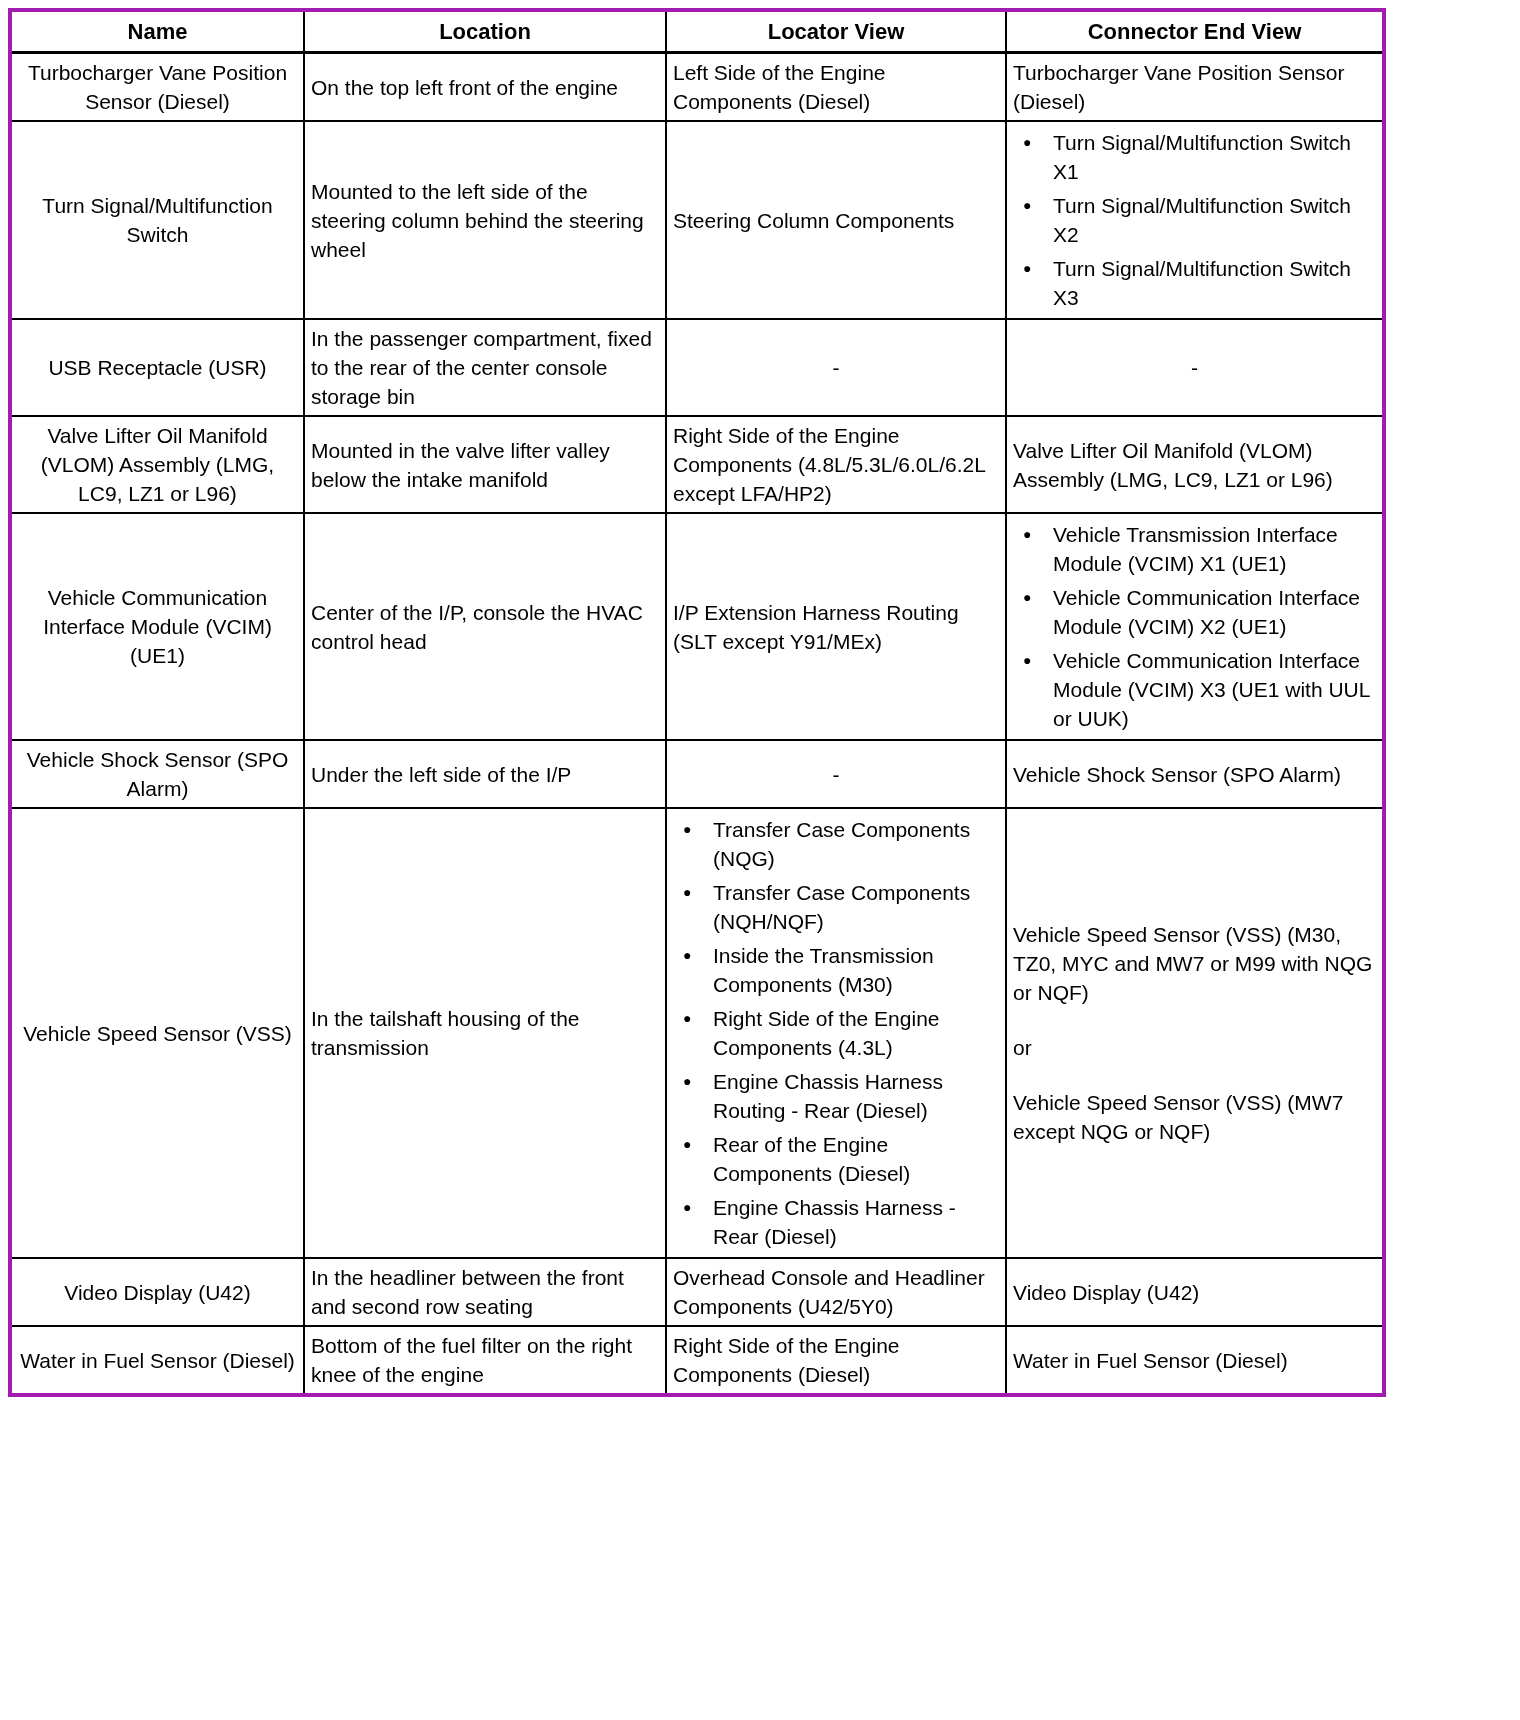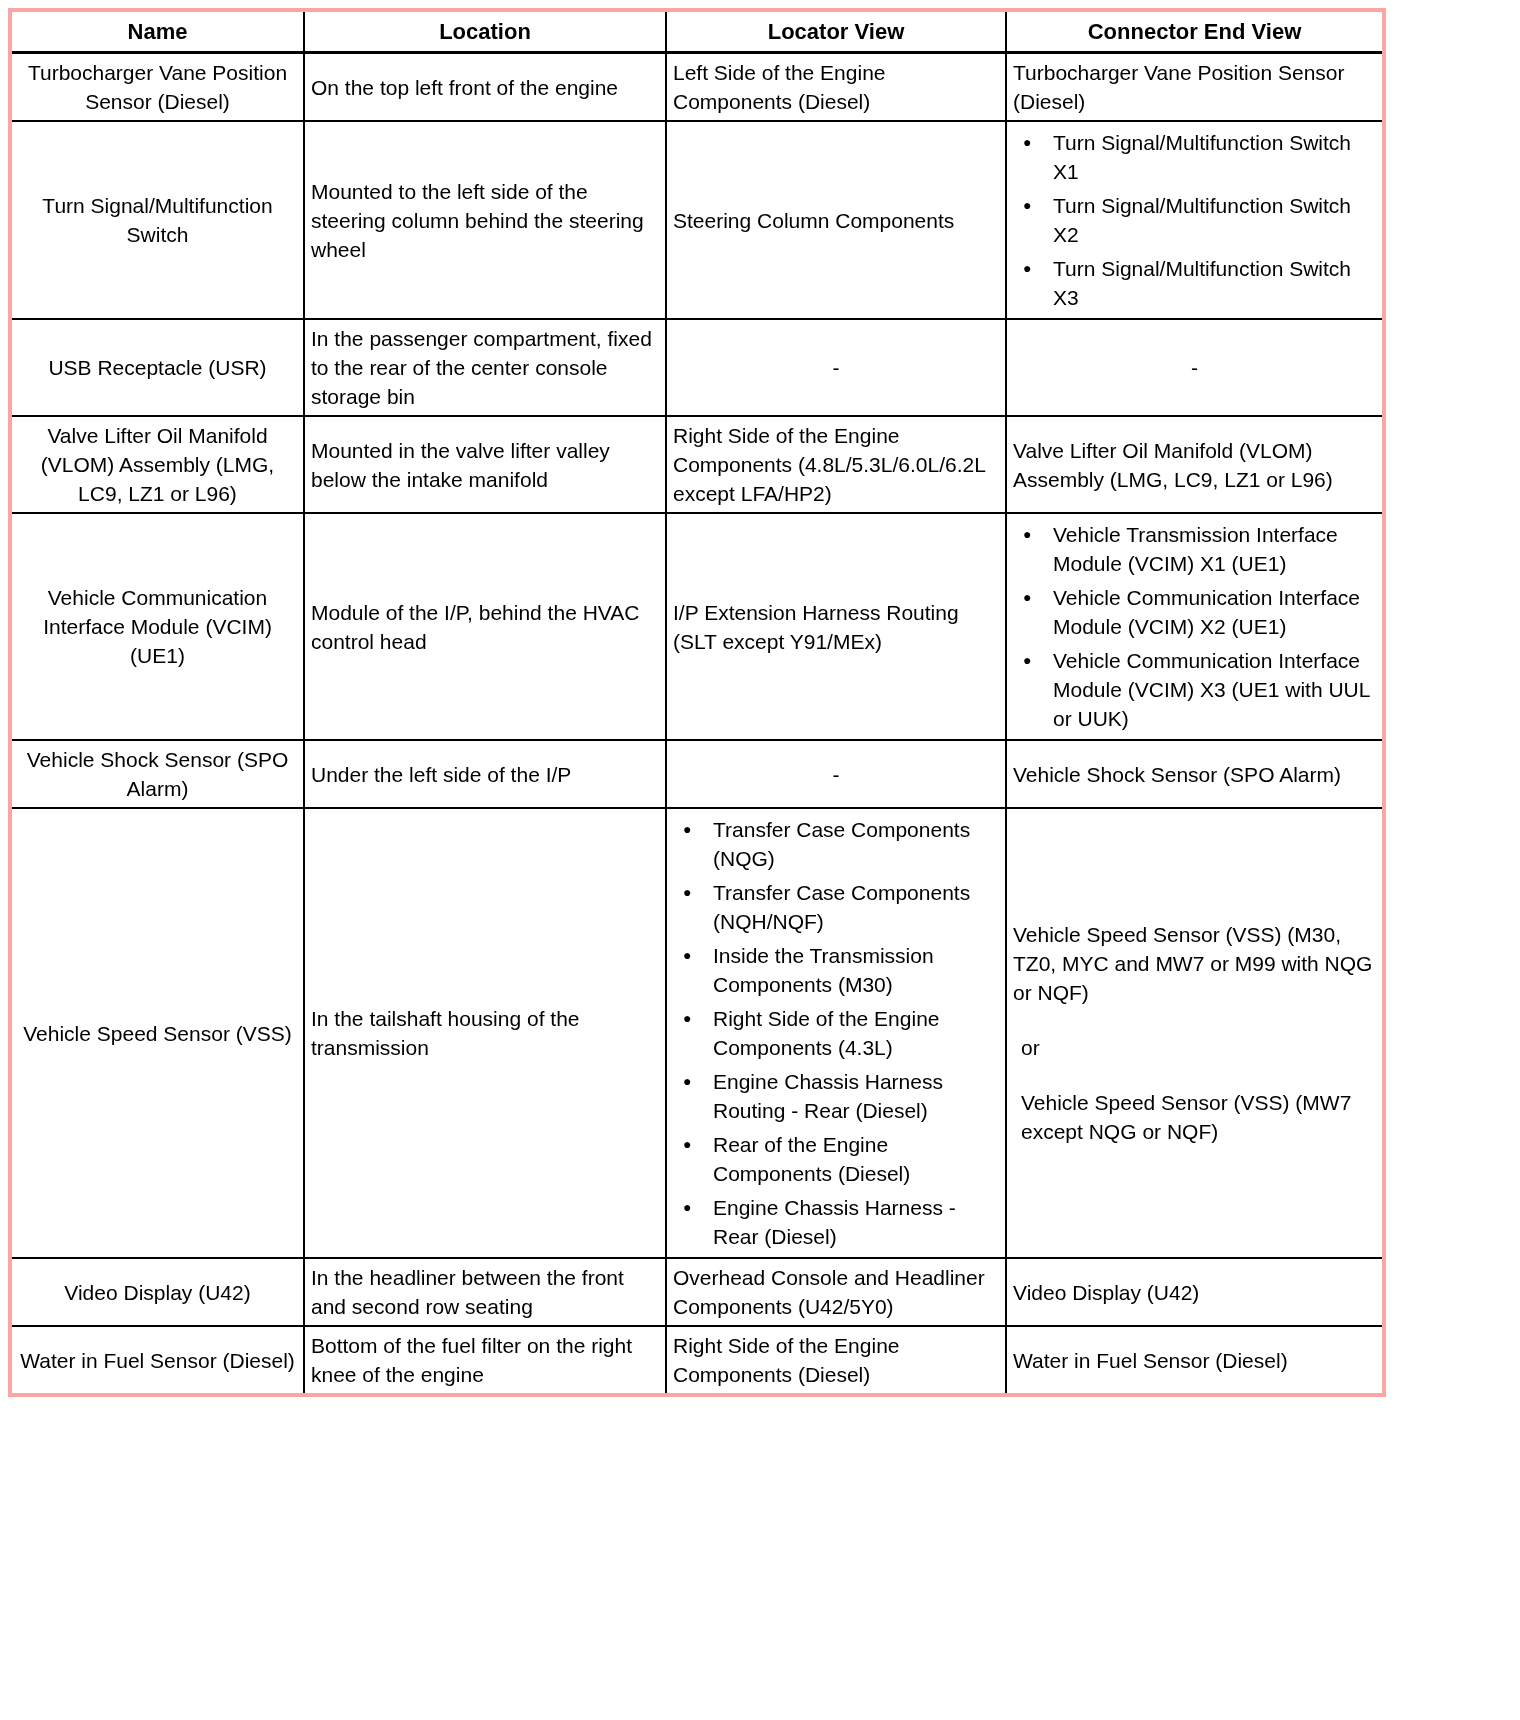--- a/index.html
+++ b/index.html
@@ -19,21 +19,21 @@
   }
   .page {
     width: 1520px;
     height: 1720px;
     position: relative;
   }
   table.lookup {
     border-collapse: collapse;
     table-layout: fixed;
     margin: 8px 0 0 8px;
-    border: 4px solid #fca5a5;
+    border: 4px solid #a21caf;
     width: 1374px;
     background: #ffffff;
   }
   col.c-name     { width: 294px; }
   col.c-location { width: 362px; }
   col.c-locator  { width: 340px; }
   col.c-conn     { width: 378px; }
 
   th {
     border: 2px solid #000000;
@@ -77,21 +77,20 @@
     flex: 0 0 30px;
     width: 30px;
     font-size: 14px;
     line-height: 29px;
   }
   .bullet-text {
     flex: 1 1 auto;
   }
   .para + .para {
     margin-top: 26px;
-    margin-left: 8px;
   }
 </style>
 </head>
 <body>
 
 <div class="page">
   <table class="lookup">
     <colgroup>
       <col class="c-name">
       <col class="c-location">
@@ -141,21 +140,21 @@
           <td class="cell-conn dash">-</td>
         </tr>
         <tr>
           <td class="cell-name">Valve Lifter Oil Manifold (VLOM) Assembly (LMG, LC9, LZ1 or L96)</td>
           <td class="cell-location">Mounted in the valve lifter valley below the intake manifold</td>
           <td class="cell-locator">Right Side of the Engine Components (4.8L/5.3L/6.0L/6.2L except LFA/HP2)</td>
           <td class="cell-conn">Valve Lifter Oil Manifold (VLOM) Assembly (LMG, LC9, LZ1 or L96)</td>
         </tr>
         <tr>
           <td class="cell-name">Vehicle Communication Interface Module (VCIM) (UE1)</td>
-          <td class="cell-location">Module of the I/P, behind the HVAC control head</td>
+          <td class="cell-location">Center of the I/P, console the HVAC control head</td>
           <td class="cell-locator">I/P Extension Harness Routing (SLT except Y91/MEx)</td>
           <td class="cell-conn">
             <div class="bullets">
               <div class="bullet-item">
                 <span class="dot">●</span>
                 <span class="bullet-text">Vehicle Transmission Interface Module (VCIM) X1 (UE1)</span>
               </div>
               <div class="bullet-item">
                 <span class="dot">●</span>
                 <span class="bullet-text">Vehicle Communication Interface Module (VCIM) X2 (UE1)</span>

